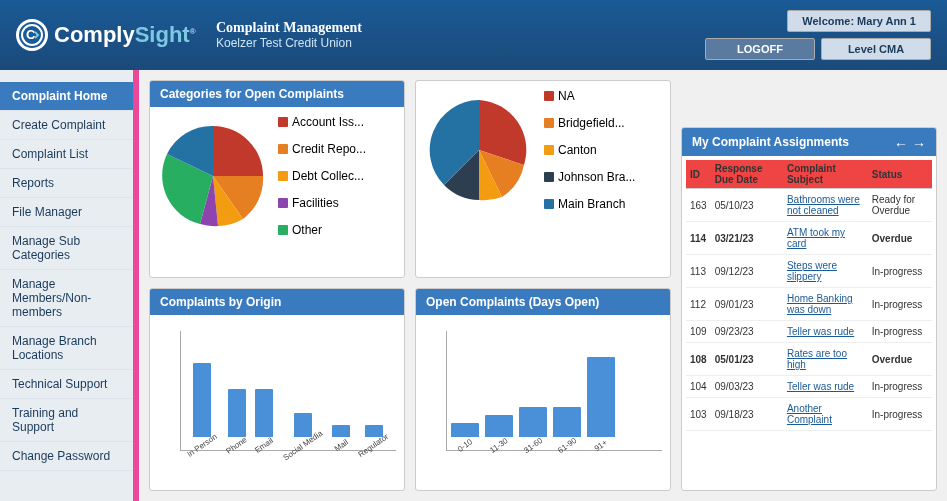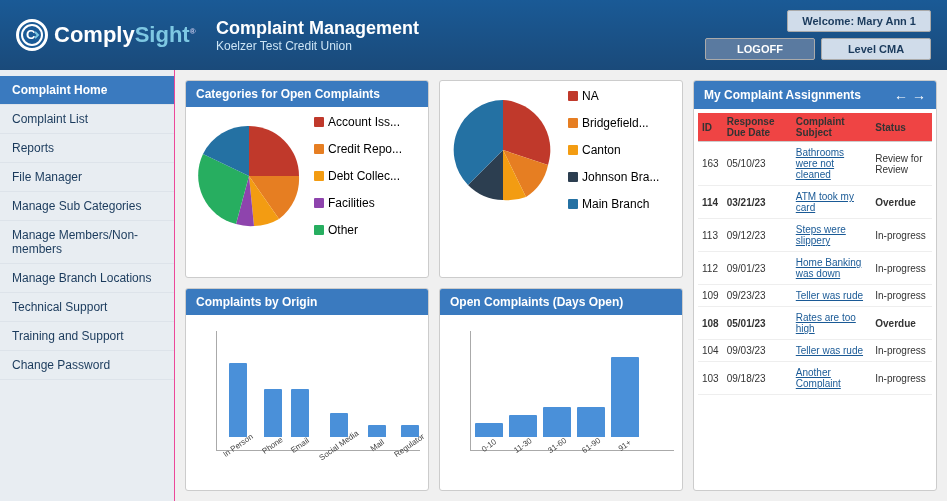--- a/index.html
+++ b/index.html
@@ -37,23 +37,24 @@
       margin-right: 6px;
       color: white;
       font-size: 16px;
       font-weight: bold;
     }
     #header-center {
       flex: 1;
       padding-left: 20px;
     }
     #header-center h1 {
-      font-size: 18px;
+      font-size: 14px;
       font-weight: bold;
       color: white;
+      font-family: Liberation Serif, serif;
     }
     #header-center p {
       font-size: 12px;
       color: #cce4f5;
     }
     #header-right {
       display: flex;
       flex-direction: column;
       align-items: flex-end;
       gap: 6px;
@@ -77,24 +78,24 @@
 
     
     #main-layout {
       display: flex;
       height: calc(100vh - 70px);
       min-height: 430px;
     }
 
     
     #sidebar {
-      width: 175px;
+      width: 139px;
       background: #e8edf2;
-      border-right: 1px solid #ec4899;
-      padding-top: 6px;
+      border-right: 6px solid #ec4899;
+      padding-top: 12px;
       flex-shrink: 0;
     }
     .sidebar-item {
       padding: 7px 12px;
       font-size: 12px;
       color: #1a3a5c;
       cursor: pointer;
       border-bottom: 1px solid #dde3ea;
     }
     .sidebar-item.active {
@@ -136,20 +137,21 @@
       grid-column: 1;
       grid-row: 1;
     }
     #card-hotspots {
       grid-column: 2;
       grid-row: 1;
     }
     #card-assignments {
       grid-column: 3;
       grid-row: 1 / 3;
+      margin-top: 47px;
     }
     #card-origin {
       grid-column: 1;
       grid-row: 2;
     }
     #card-open {
       grid-column: 2;
       grid-row: 2;
     }
 
@@ -288,20 +290,21 @@
       <button class="header-btn logoff">LOGOFF</button>
       <button class="header-btn">Level CMA</button>
     </div>
   </div>
 </div>
 
 <div id="main-layout">
 
   <div id="sidebar">
     <div class="sidebar-item active">Complaint Home</div>
+    <div class="sidebar-item">Create Complaint</div>
     <div class="sidebar-item">Complaint List</div>
     <div class="sidebar-item">Reports</div>
     <div class="sidebar-item">File Manager</div>
     <div class="sidebar-item">Manage Sub Categories</div>
     <div class="sidebar-item">Manage Members/Non-members</div>
     <div class="sidebar-item">Manage Branch Locations</div>
     <div class="sidebar-item">Technical Support</div>
     <div class="sidebar-item">Training and Support</div>
     <div class="sidebar-item">Change Password</div>
   </div>
@@ -409,21 +412,21 @@
               <th>Response Due Date</th>
               <th>Complaint Subject</th>
               <th>Status</th>
             </tr>
           </thead>
           <tbody id="assignments-tbody">
           <tr>
                 <td>163</td>
                 <td>05/10/23</td>
                 <td><a href="#">Bathrooms were not cleaned</a></td>
-                <td>Review for Review</td>
+                <td>Ready for Overdue</td>
               </tr>
               <tr>
                 <td class="date-overdue">114</td>
                 <td class="date-overdue">03/21/23</td>
                 <td><a href="#">ATM took my card</a></td>
                 <td class="status-overdue">Overdue</td>
               </tr>
               <tr>
                 <td>113</td>
                 <td>09/12/23</td>

